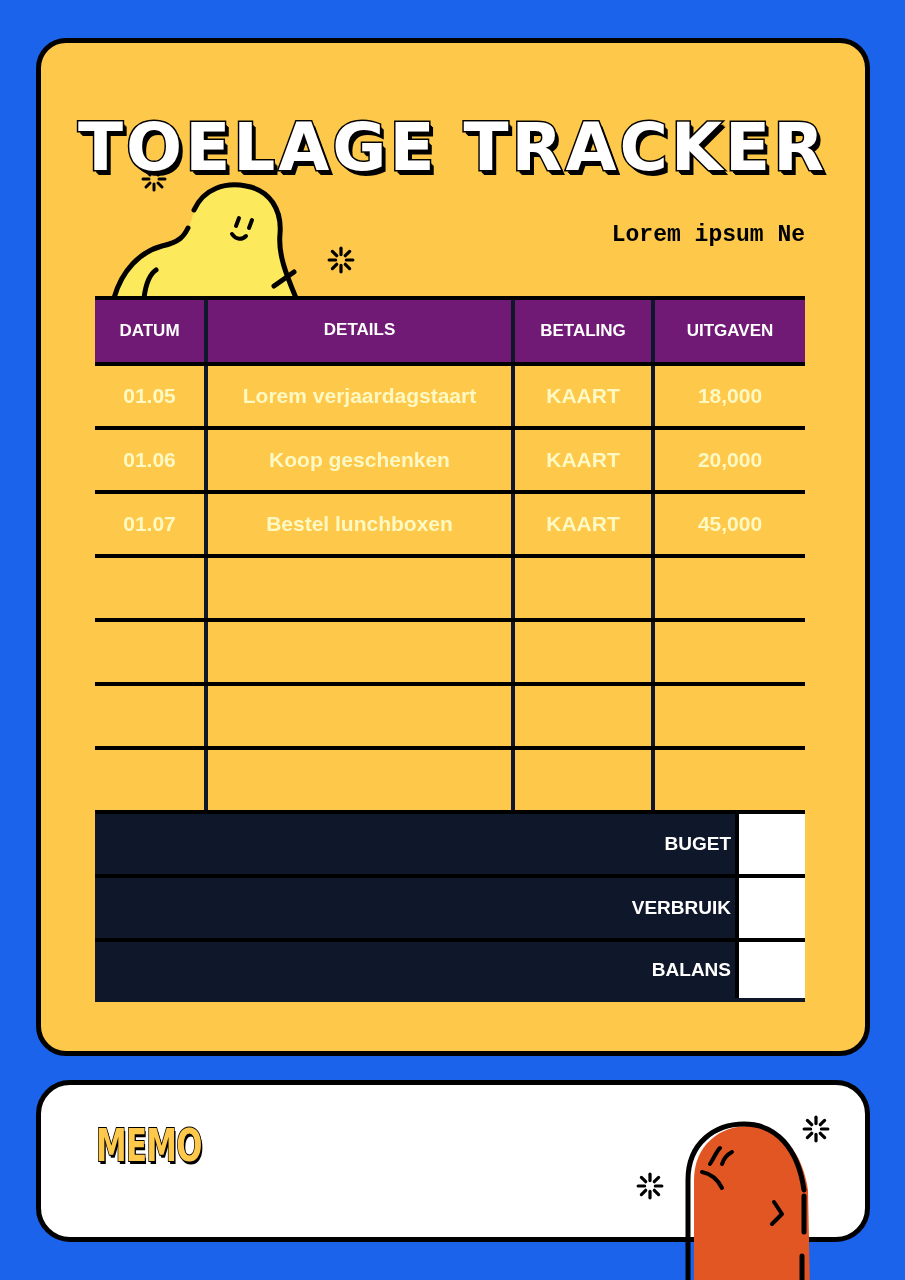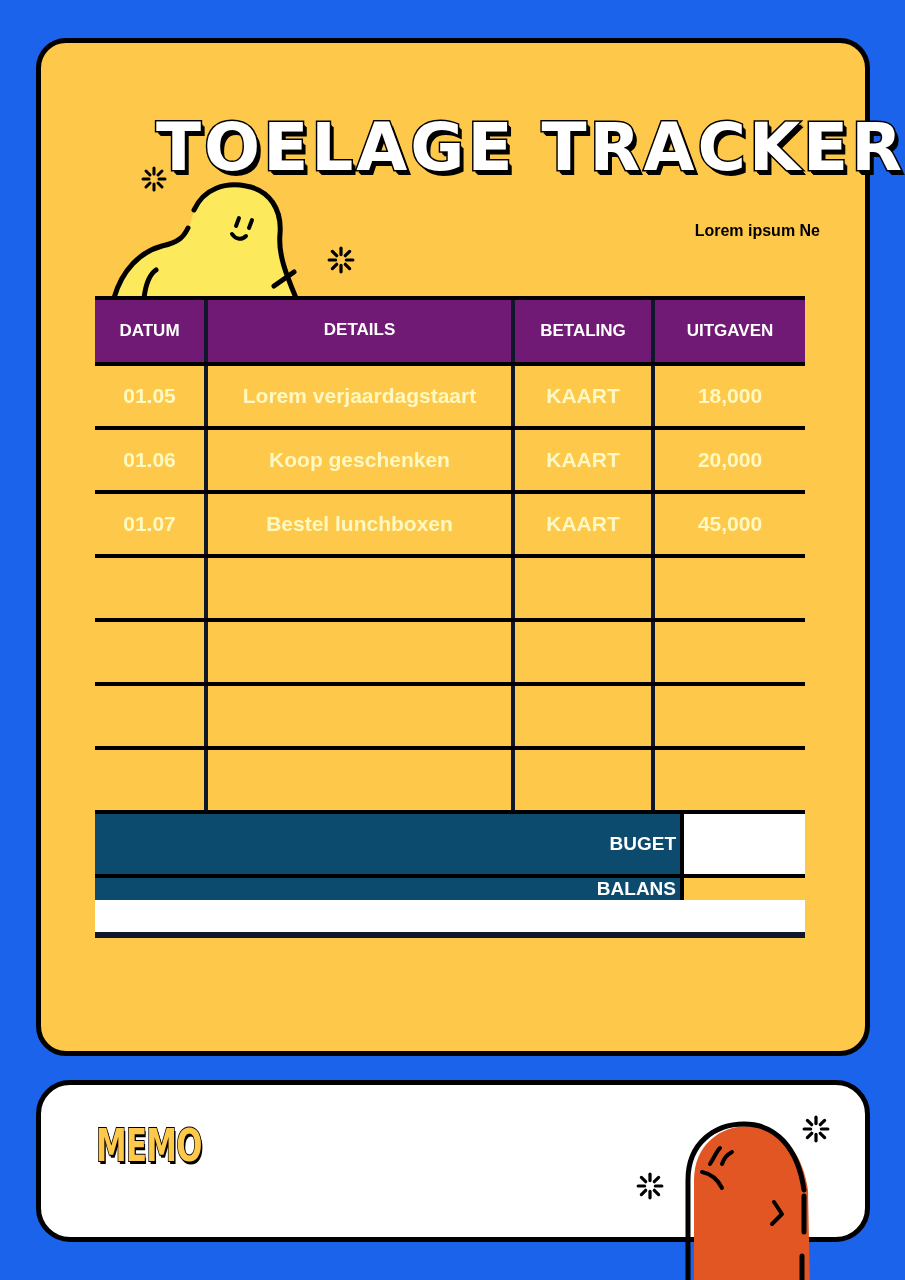--- a/index.html
+++ b/index.html
@@ -13,37 +13,37 @@
       position: absolute;
       left: 36px; top: 38px;
       width: 834px; height: 1018px;
       background: #fec84a;
       border: 5px solid #000;
       border-radius: 30px;
     }
     .title {
       position: absolute;
       left: 0; top: 108px; width: 905px;
-      text-align: right;
+      text-align: center;
       font-family: "DejaVu Sans", sans-serif;
       font-weight: bold;
       font-size: 66px;
       letter-spacing: 3px;
       color: #fff;
       -webkit-text-stroke: 3px #000;
       paint-order: stroke fill;
       text-shadow: 4px 5px 0 #000, 3px 4px 0 #000, 2px 3px 0 #000;
       line-height: 80px;
     }
     .subtitle {
       position: absolute;
-      right: 85px; top: 222px;
-      font-family: Liberation Sans, sans-serif;
-      font-weight: bold;
-      font-size: 16px;
+      right: 100px; top: 222px;
+      font-family: Liberation Mono, monospace;
+      font-weight: bold;
+      font-size: 23px;
       color: #000;
     }
     .mascot { position: absolute; left: 100px; top: 170px; width: 280px; height: 130px; }
     .spark { position: absolute; }
     table.tracker {
       position: absolute;
       left: 95px; top: 296px;
       width: 710px;
       border-collapse: collapse;
       table-layout: fixed;
@@ -75,24 +75,24 @@
     .summary {
       position: absolute;
       left: 95px; top: 810px;
       width: 710px;
     }
     .sum-row {
       display: flex;
       height: 64px;
       border-top: 4px solid #000;
     }
-    .sum-row:last-child { border-bottom: 6px solid #0f172a; flex-direction: column; }
+    .sum-row:last-child { border-bottom: 4px solid #0f172a; }
     .sum-label {
-      width: 589px;
-      background: #0c4a6e;
+      width: 644px;
+      background: #0f172a;
       color: #fff;
       font-family: "Liberation Sans", sans-serif;
       font-weight: bold;
       font-size: 19px;
       text-align: right;
       padding-right: 4px;
       display: flex; align-items: center; justify-content: flex-end;
       border-right: 4px solid #000;
     }
     .sum-value { flex: 1; background: #fff; }
@@ -225,20 +225,24 @@
     </tr>
   </tbody>
 </table>
 
 <div class="summary">
   <div class="sum-row">
     <div class="sum-label">BUGET</div>
     <div class="sum-value"></div>
   </div>
   <div class="sum-row">
+    <div class="sum-label">VERBRUIK</div>
+    <div class="sum-value"></div>
+  </div>
+  <div class="sum-row">
     <div class="sum-label">BALANS</div>
     <div class="sum-value"></div>
   </div>
 </div>
 
 <div class="memo-card"></div>
 <div class="memo-label">MEMO</div>
 
 <svg class="spark" style="left:636px;top:1172px" width="28" height="28" viewBox="-13 -13 26 26">
   <g stroke="#000" stroke-width="3" stroke-linecap="round">

